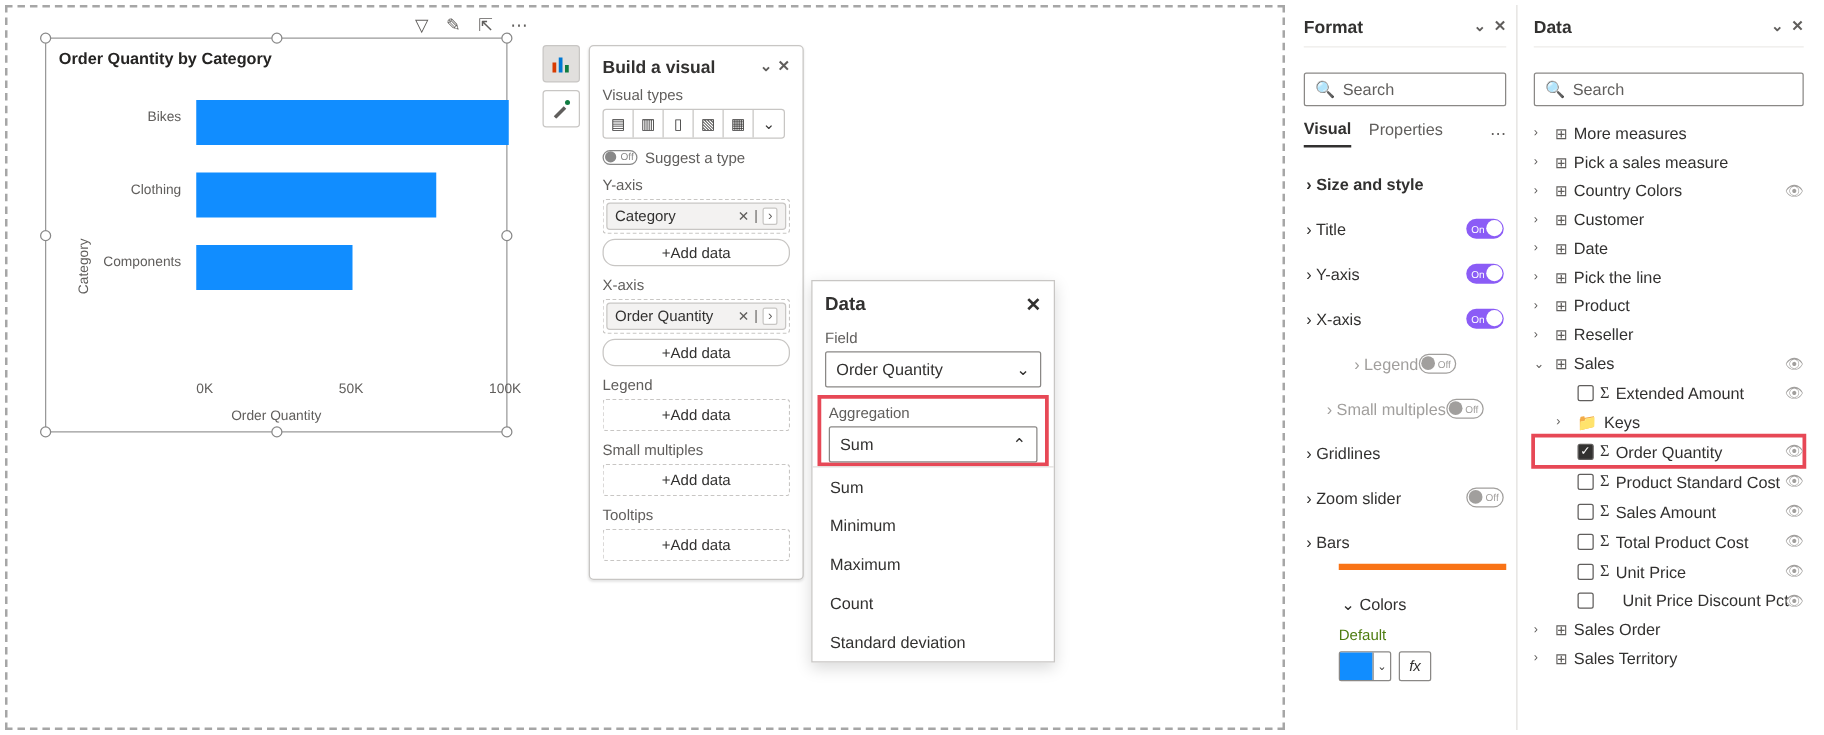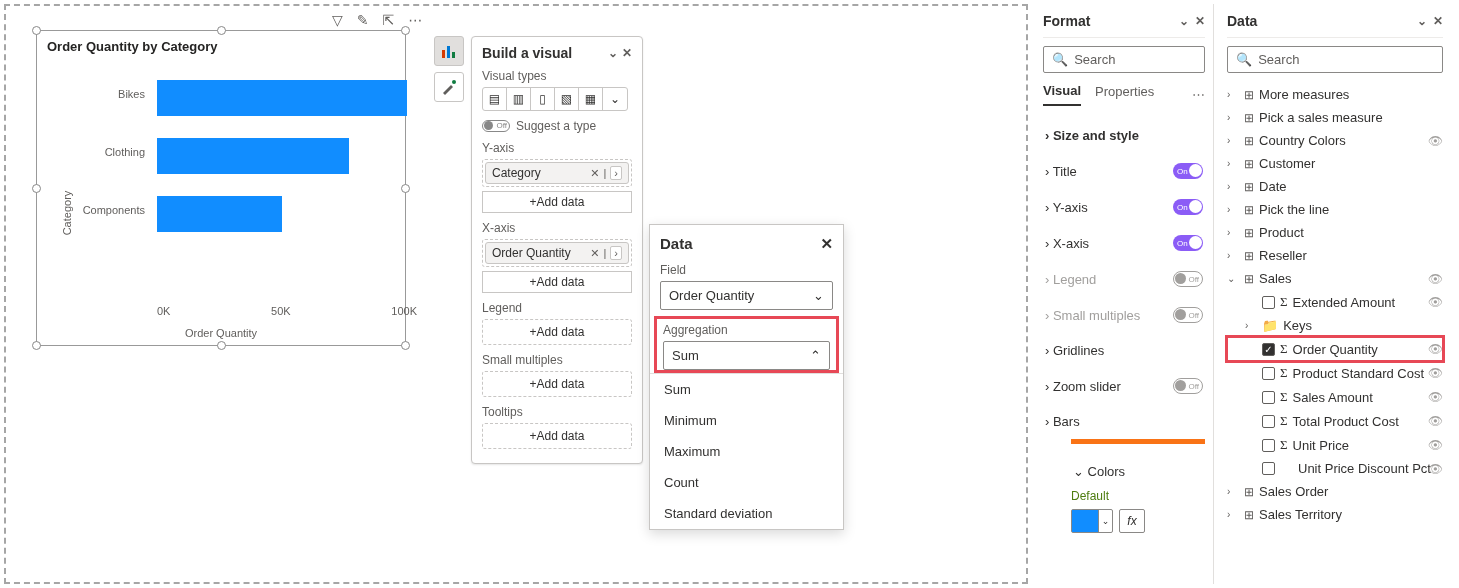--- a/index.html
+++ b/index.html
@@ -42,43 +42,43 @@
 .vis-types span { width: 24px; height: 22px; display:flex;align-items:center;justify-content:center; font-size:12px; border-right:1px solid #c8c6c4;}
 .vis-types span:last-child { border-right:none; }
 .suggest { display:flex; align-items:center; gap:6px; margin-top:8px; font-size:12px; color:#605e5c;}
 .mini-toggle { width:28px; height:12px; border-radius:6px; border:1px solid #888; position:relative; background:#fff;}
 .mini-toggle::after{content:'';position:absolute;left:1px;top:0px;width:9px;height:9px;border-radius:50%;background:#888;}
 .suggest-off { font-size:8px; position:absolute; right:2px; top:0px; color:#888;}
 .field-well { border:1px dashed #c8c6c4; border-radius:3px; padding:2px; margin-bottom:4px;}
 .chip { background:#f3f2f1; border:1px solid #c8c6c4; border-radius:3px; padding:3px 6px; font-size:12px; display:flex; justify-content:space-between; align-items:center;}
 .chip .icons { display:flex; gap:4px; color:#605e5c; font-size:11px; align-items:center;}
 .chip .arrow { border:1px solid #c8c6c4; padding:0 3px; border-radius:2px; background:#fff;}
-.add-data { border:1px solid #c8c6c4; border-radius:0; text-align:center; padding:3px 0; font-size:12px; background:#fff; margin-bottom:2px;}
+.add-data { border:1px solid #c8c6c4; border-radius:10px; text-align:center; padding:3px 0; font-size:12px; background:#fff; margin-bottom:2px;}
 
 
 .data-popup { position: absolute; left: 643px; top: 218px; width: 195px; background:#fff; border:1px solid #c8c6c4; box-shadow:0 4px 12px rgba(0,0,0,0.15); padding:10px 10px 0;}
 .data-popup .hdr { display:flex; justify-content:space-between; font-size:15px; font-weight:600; margin-bottom:10px;}
 .data-popup .lbl { font-size:12px; color:#605e5c; margin-bottom:4px;}
 .dd { border:1px solid #8a8886; border-radius:2px; padding:6px 8px; display:flex; justify-content:space-between; align-items:center; font-size:13px; margin-bottom:10px;}
 .agg-box { border:3px solid #e74856; padding:4px 6px 0; margin:-4px -6px 0;}
 .agg-dd { border:1px solid #8a8886; border-radius:2px; padding:6px 8px; display:flex; justify-content:space-between; font-size:13px; background:#fff;}
 .agg-list { margin:0 -10px; border-top:1px solid #e1dfdd;}
 .agg-item { padding:8px 14px; font-size:13px; }
 
 
 .format-panel { position: absolute; left: 1035px; top: 4px; width: 179px; height: 580px; border-right:1px solid #e1dfdd; padding:0 8px; background:#fff;}
-.panel-hdr { display:flex; justify-content:space-between; align-items:center; height:34px; font-size:14px; font-weight:600; border-bottom:1px solid #edebe9; margin-bottom:8px;}
+.panel-hdr { display:flex; justify-content:space-between; align-items:center; height:34px; font-size:14px; font-weight:600; border-bottom:1px solid #edebe9; margin-bottom:20px;}
 .panel-hdr .ctrls { display:flex; gap:6px; color:#605e5c; font-size:12px;}
 .search { border:1px solid #8a8886; border-radius:2px; padding:5px 8px; display:flex; gap:6px; align-items:center; color:#605e5c; font-size:13px; margin-bottom:10px;}
 .tabs { display:flex; gap:14px; font-size:13px; margin-bottom:12px; align-items:center;}
 .tabs .tab { color:#605e5c; padding-bottom:6px;}
 .tabs .tab.active { color:#323130; font-weight:600; border-bottom:2px solid #323130;}
 .fmt-row { display:flex; justify-content:space-between; align-items:center; padding:10px 2px; font-size:13px;}
 .fmt-row.bold { font-weight:600;}
-.fmt-row.muted { color:#a19f9d;}
+.fmt-row.muted { color:#a19f9d;justify-content:center;}
 .pill { width:30px; height:16px; border-radius:8px; position:relative; font-size:8px; color:#fff; display:flex; align-items:center;}
 .pill.on { background:#8b5cf6; padding-left:4px;text-align:right;}
 .pill.on::after{content:'';position:absolute;right:1px;top:1px;width:13px;height:13px;border-radius:50%;background:#fff;}
 .pill.off { background:#fff; border:1px solid #a19f9d; color:#a19f9d; justify-content:flex-end; padding-right:3px;}
 .pill.off::before{content:'';position:absolute;left:1px;top:1px;width:11px;height:11px;border-radius:50%;background:#a19f9d;}
 .colors-sect { border-top:5px solid #f97316; padding-top:10px;margin-left:28px;}
 .color-ctrls { display:flex; gap:6px; align-items:center; margin-top:6px;}
 .swatch { width:42px; height:24px; border:1px solid #8a8886; border-radius:2px; display:flex;}
 .swatch .c { flex:1; background:#118dff;}
 .swatch .a { width:14px; display:flex;align-items:center;justify-content:center; font-size:9px; border-left:1px solid #8a8886;}

